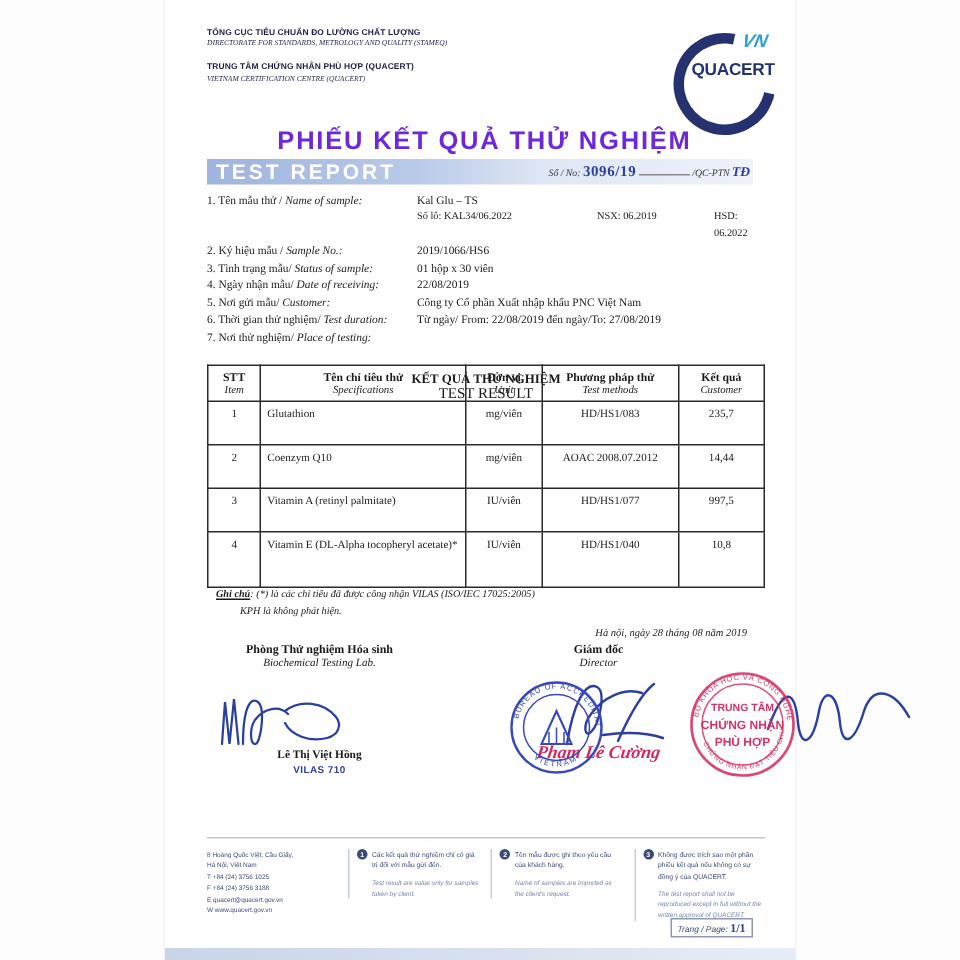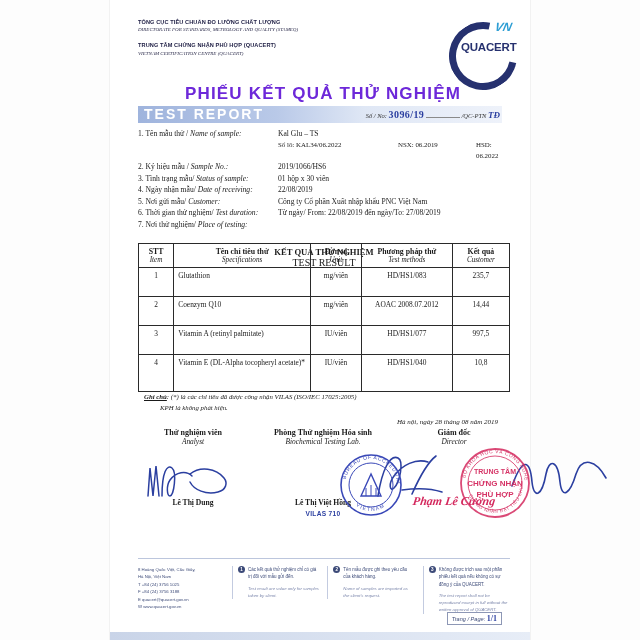--- a/index.html
+++ b/index.html
@@ -287,25 +287,20 @@
     <div class="notes">
       <div>
         <b>Ghi chú</b><span>: (*) là các chỉ tiêu đã được công nhận VILAS (ISO/IEC 17025:2005)</span>
       </div>
       <div class="ln2">KPH là không phát hiện.</div>
     </div>
 
     <div class="dateline">Hà nội, ngày 28 tháng 08 năm 2019</div>
 
     <div class="sigs">
-      <div class="sig a">
-        <div class="v">Thử nghiệm viên</div>
-        <div class="e">Analyst</div>
-        <div class="nm">Lê Thị Dung</div>
-      </div>
       <div class="sig b">
         <div class="v">Phòng Thử nghiệm Hóa sinh</div>
         <div class="e">Biochemical Testing Lab.</div>
         <div class="nm">Lê Thị Việt Hồng</div>
         <div class="vilas">VILAS 710</div>
       </div>
       <div class="sig c">
         <div class="v">Giám đốc</div>
         <div class="e">Director</div>
         <div class="red-name">Phạm Lê Cường</div>

